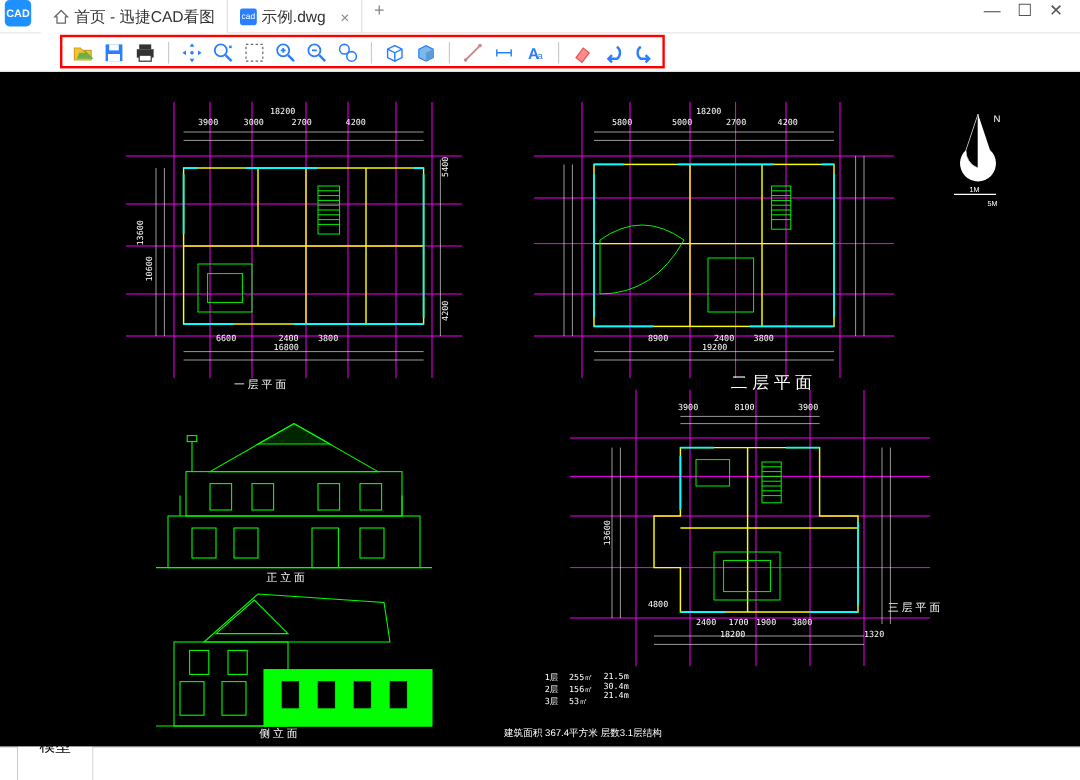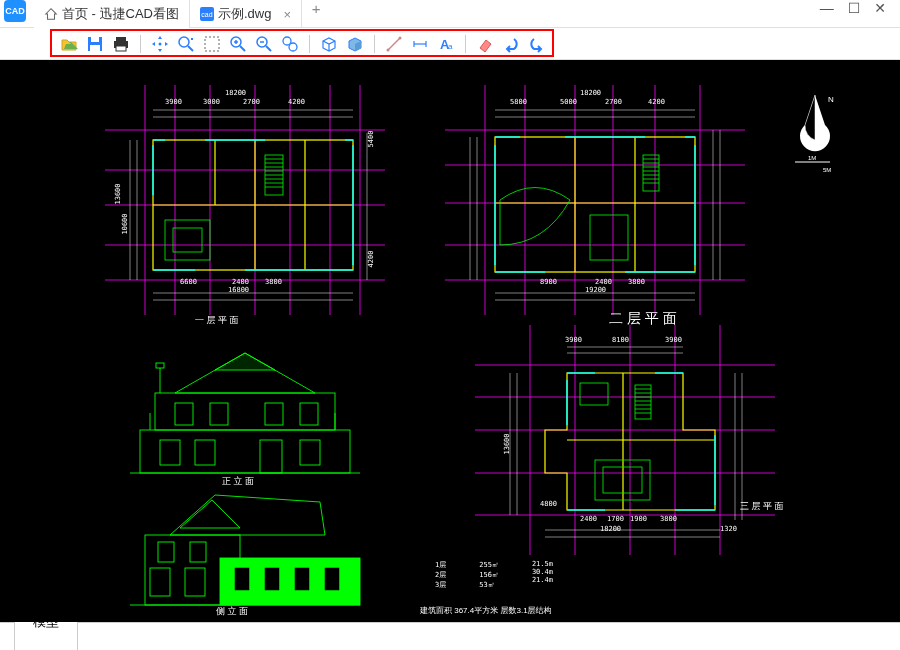--- a/index.html
+++ b/index.html
@@ -424,21 +424,21 @@
   <span class="dim-txt" style="left:600px;top:465px">18200</span>
   <span class="dim-txt" style="left:720px;top:465px">1320</span>
 
   <span class="lbl" style="left:195px;top:254px;font-size:9px">一 层 平 面</span>
   <span class="lbl" style="left:609px;top:250px;font-size:14px">二 层 平 面</span>
   <span class="lbl" style="left:740px;top:440px;font-size:9px">三 层 平 面</span>
   <span class="lbl" style="left:222px;top:415px;font-size:9px">正 立 面</span>
   <span class="lbl" style="left:216px;top:545px;font-size:9px">侧 立 面</span>
   <span class="lbl" style="left:420px;top:545px;font-size:8px">建筑面积  367.4平方米  层数3.1层结构</span>
 
-  <div style="position:absolute;left:435px;top:500px;color:#fff;font-size:7px;display:flex;gap:33px;font-family:monospace">
+  <div style="position:absolute;left:454px;top:500px;color:#fff;font-size:7px;display:flex;gap:9px;font-family:monospace">
     <div>
         <div>1层</div>
         <div>2层</div>
         <div>3层</div>
       </div>
     <div>
         <div>255㎡</div>
         <div>156㎡</div>
         <div>53㎡</div>
       </div>

